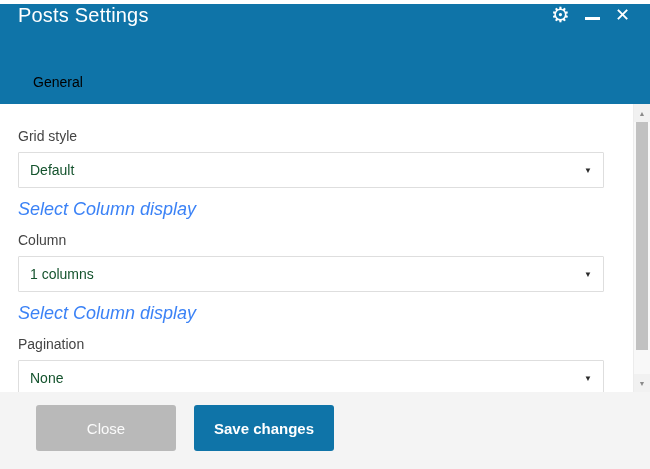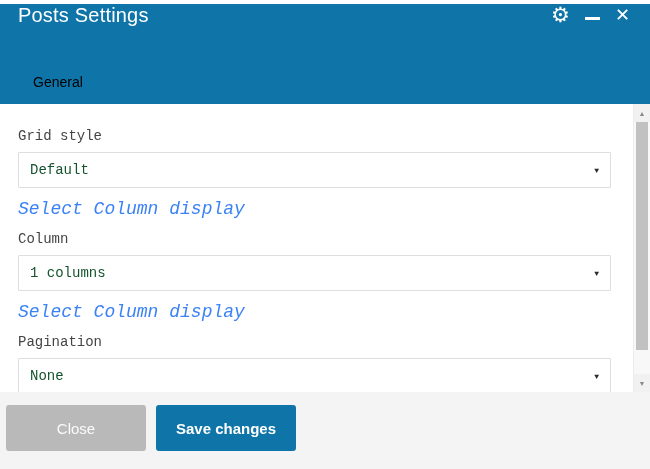--- a/index.html
+++ b/index.html
@@ -41,24 +41,23 @@
     color: #000000; font-size: 14px; padding: 0 19px;
     display: flex; align-items: center; cursor: pointer; white-space: nowrap;
   }
   .tab.active {
     background: #ffffff; color: var(--active_tab_text, #777777);
     border-radius: 4px 4px 0 0; margin-top: 5px; align-items: center;
   }
 
   
   .content {
-    position: absolute; top: 104px; left: 0; right: 6px; height: 288px;
+    position: absolute; top: 104px; left: 0; right: 13px; height: 288px;
     background: #ffffff; overflow: hidden;
     padding: 12px 33px 0 18px;
-    font-family: Liberation Mono, monospace;
   }
   .field-label {
     display: block; color: #444444; font-size: 14px; margin: 12px 0 8px 0;
   }
   .select-box {
     position: relative; width: 100%; height: 36px;
     border: 1px solid #dedede; background: #ffffff; border-radius: 1px;
     display: flex; align-items: center; padding: 0 28px 0 11px;
     cursor: pointer;
   }
@@ -86,21 +85,21 @@
   .sb-down { bottom: 0; }
   .sb-thumb {
     position: absolute; top: 18px; left: 2px; width: 12px; height: 228px;
     background: #c1c1c1; cursor: pointer;
   }
 
   
   .modal-footer {
     position: absolute; bottom: 0; left: 0; right: 0; height: 77px;
     background: var(--footer_bg, #f4f4f4);
-    display: flex; align-items: flex-start; padding: 13px 0 0 6px; gap: 10px;
+    display: flex; align-items: flex-start; padding: 13px 0 0 36px; gap: 18px;
   }
   .btn {
     height: 46px; width: 140px; border: none; border-radius: 3px;
     font-family: inherit; font-size: 15px; color: #ffffff; cursor: pointer;
   }
   .btn-close { background: var(--close_button_bg, #b9b9b9); color: #fbfbfb; }
   .btn-save { background: var(--accent, #0f74a8); font-weight: bold; }
 </style>
 </head>
 <body>

